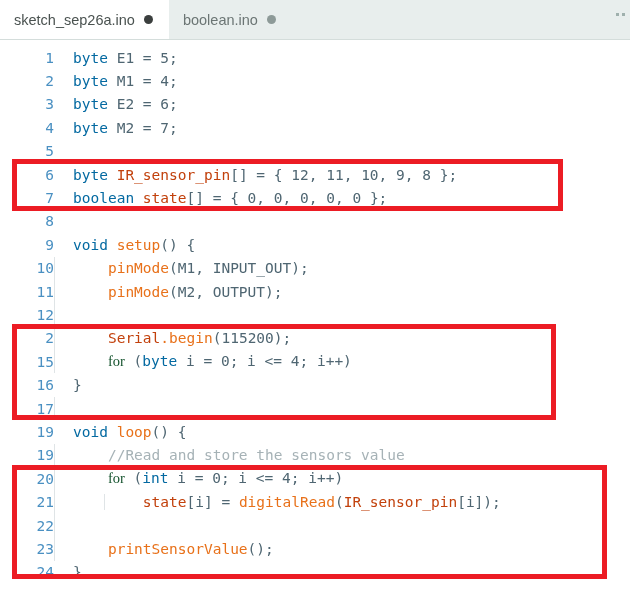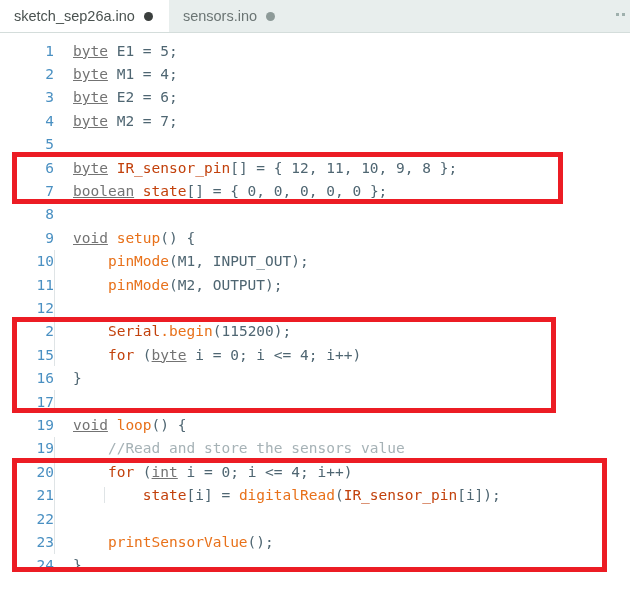--- a/index.html
+++ b/index.html
@@ -11,21 +11,21 @@
     width: 630px;
     height: 599px;
     font-family: "Liberation Sans", sans-serif;
     overflow: hidden;
     position: relative;
   }
 
   
   .tabbar {
     position: relative;
-    height: 33px;
+    height: 40px;
     background: #e8eeed;
     border-bottom: 1px solid #d4dddb;
     display: flex;
     align-items: stretch;
     box-sizing: border-box;
   }
   .tab {
     display: flex;
     align-items: center;
     gap: 9px;
@@ -122,45 +122,45 @@
   .ig1 {
     position: absolute;
     left: 31px;
     top: 0;
     bottom: 0;
     width: 1px;
     background: #dfe4e6;
   }
 
   
-  .t-type   { color: #737373; text-decoration: underline; }   
+  .t-type   { color: #0369a1; }   
   .t-fn     { color: #e8711a; }   
   .t-var    { color: #c2410c; }   
-  .t-key    { color: #c2410c; }
+  .t-key    { color: #14532d; font-family: Liberation Serif, serif; }
   .t-num    { color: #4f6672; }
   .t-comment{ color: #a6b2b6; margin-top: 29px; }
 
   
   .redbox {
     position: absolute;
     border: 5px solid #ec1c24;
     box-sizing: border-box;
     pointer-events: none;
   }
 </style>
 </head>
 <body>
 
 <div class="tabbar">
   <div class="tab active">
     <span>sketch_sep26a.ino</span>
     <span class="tab-dot"></span>
   </div>
   <div class="tab">
-    <span>sensors.ino</span>
+    <span>boolean.ino</span>
     <span class="tab-dot"></span>
   </div>
   <div class="tab-overflow">
     <i></i>
     <i></i>
   </div>
 </div>
 
 <div class="editor">
   <div class="code-area">

